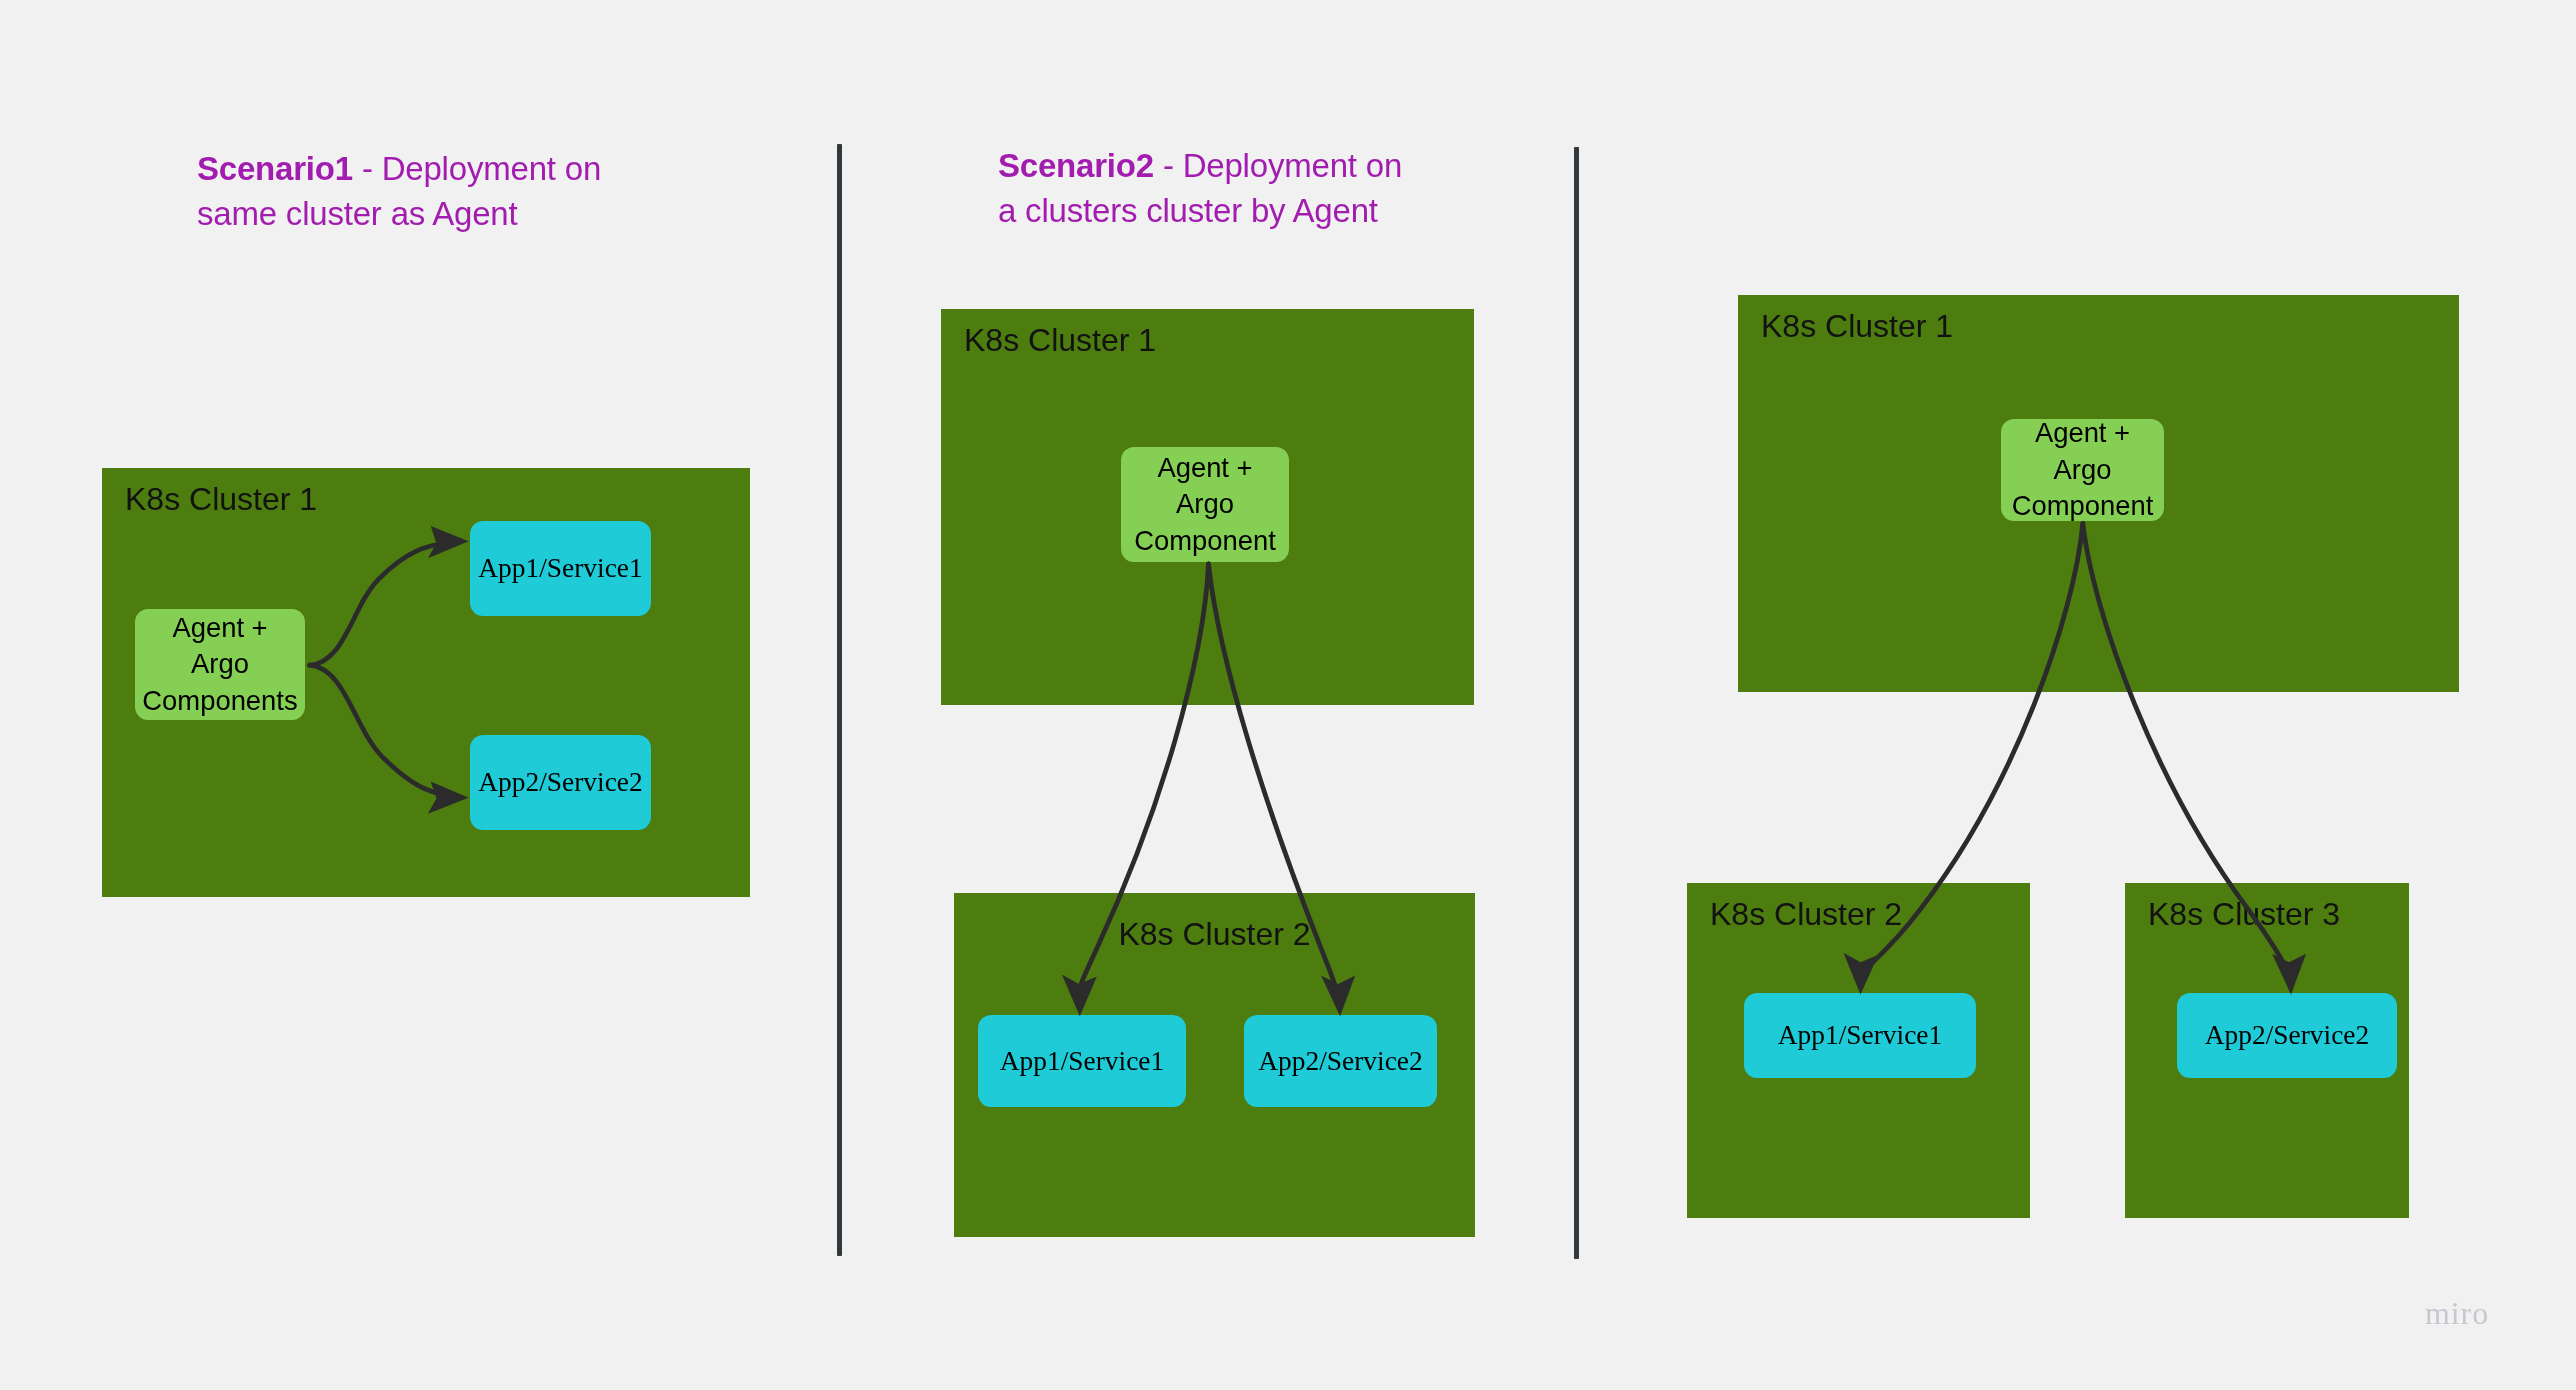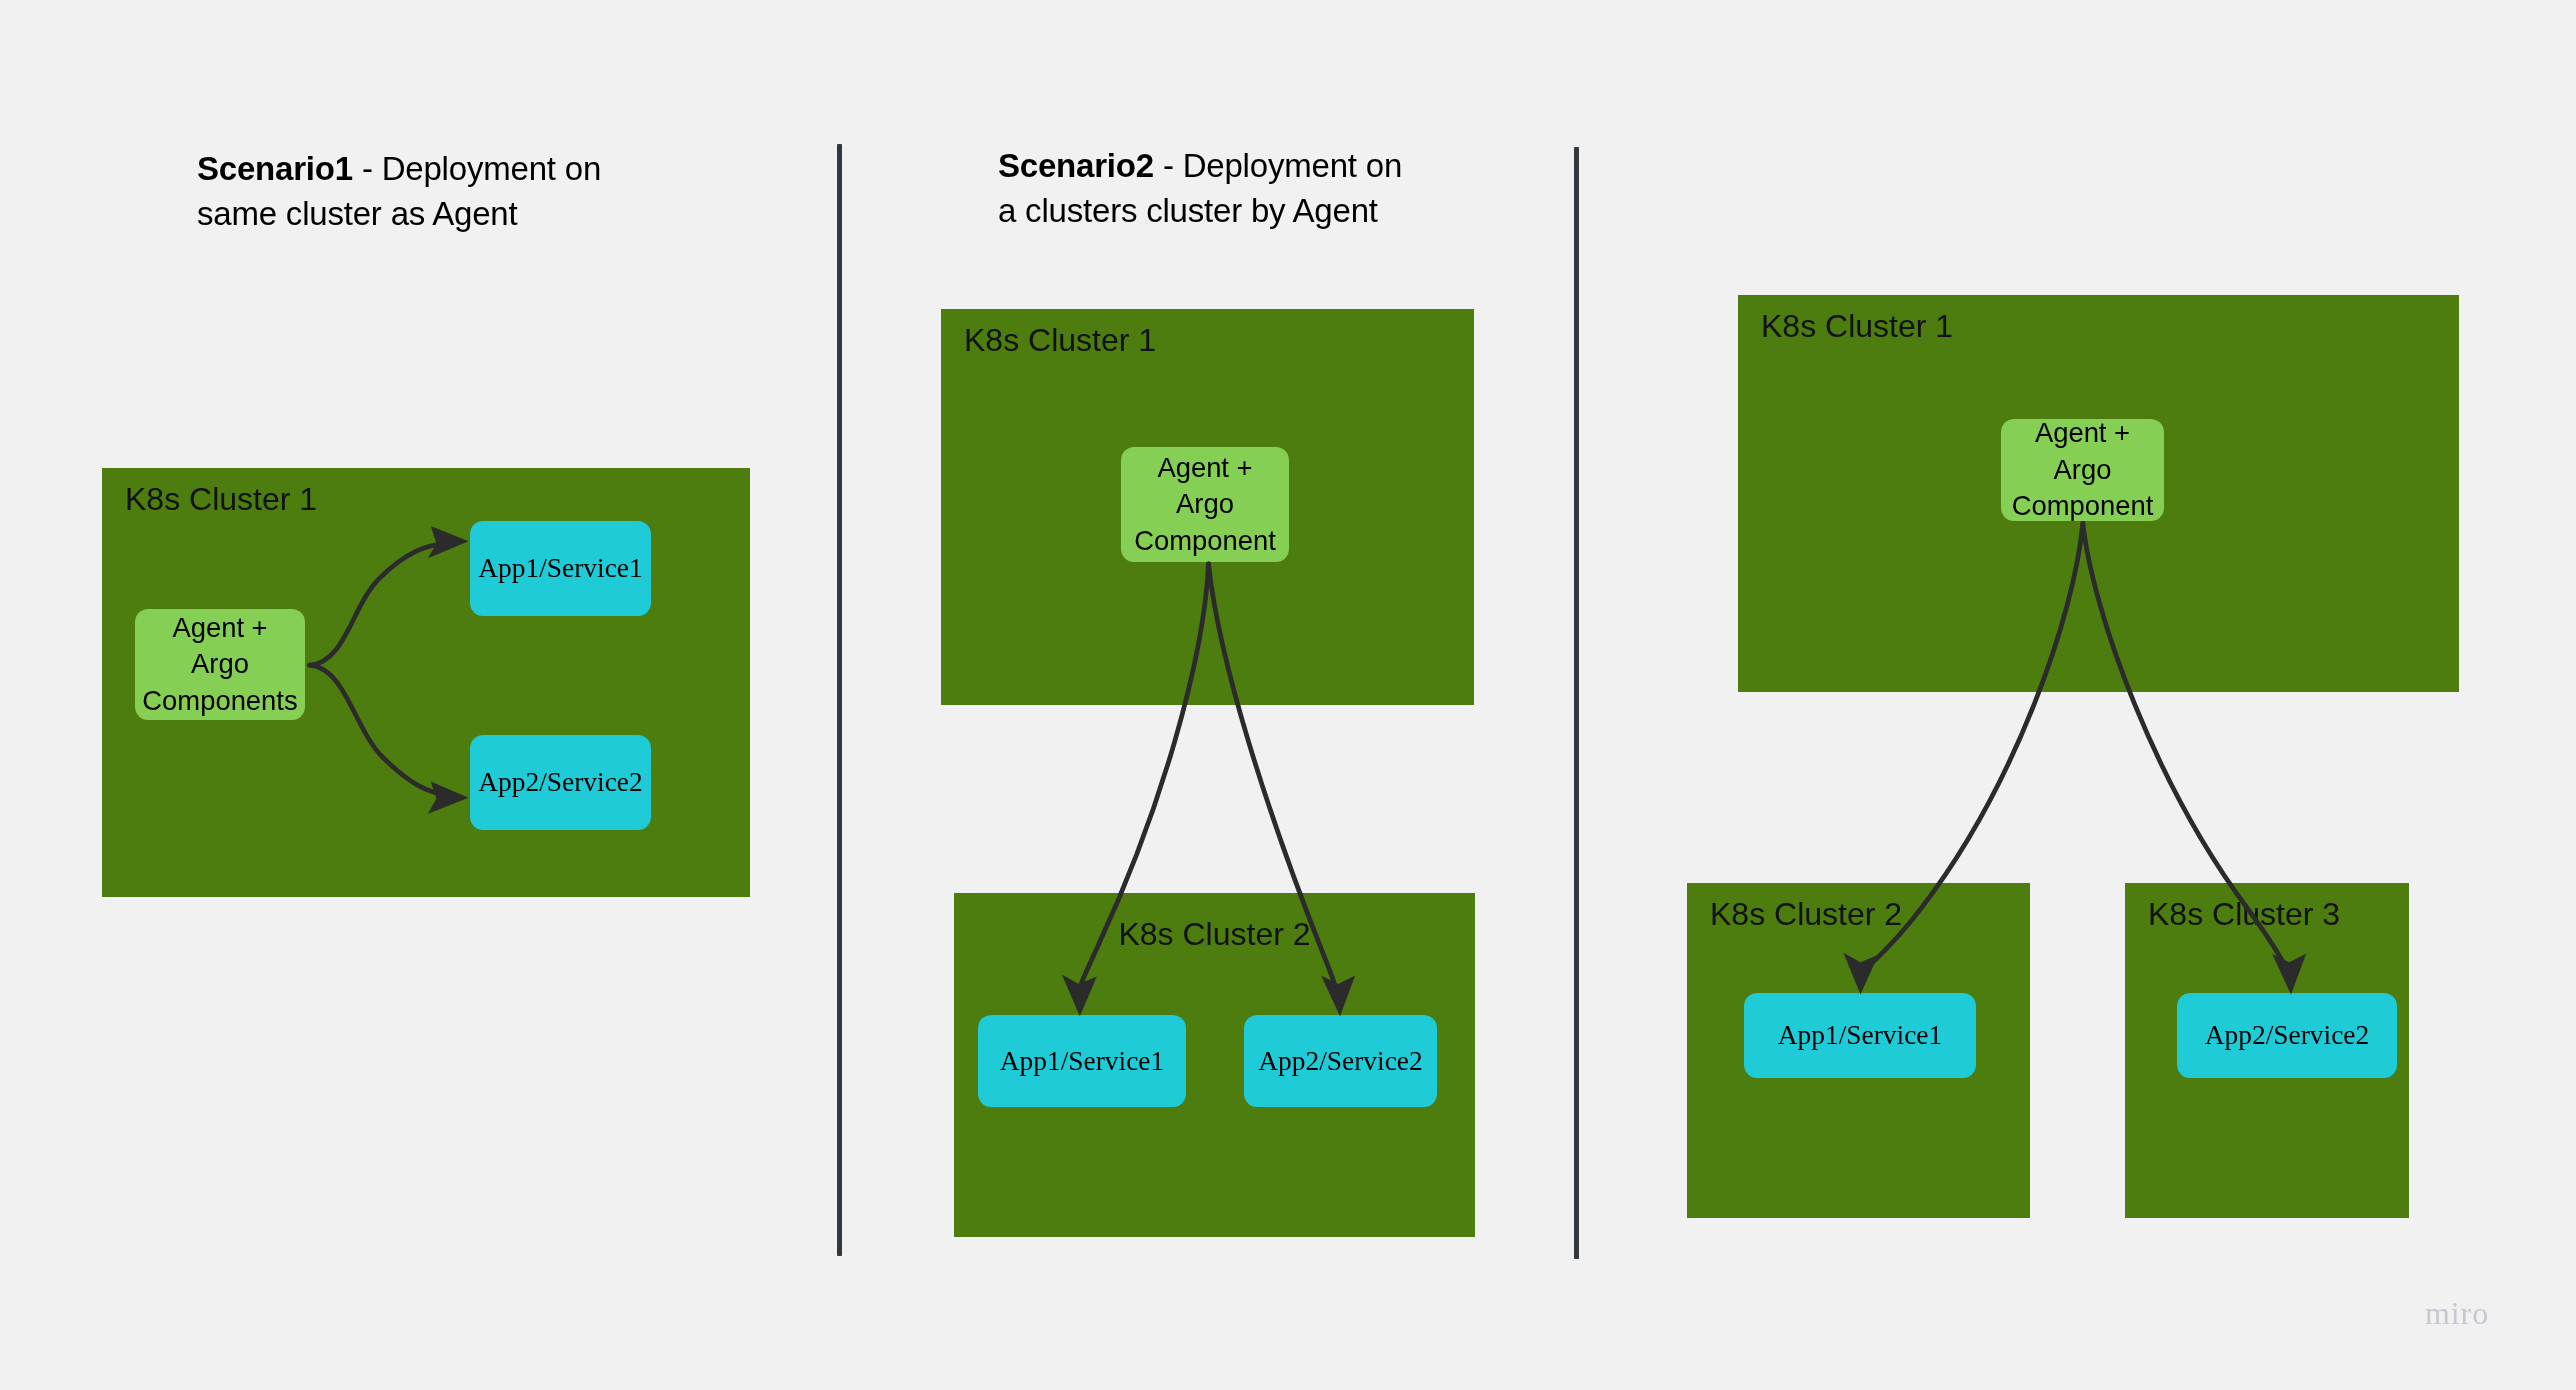--- a/index.html
+++ b/index.html
@@ -20,21 +20,21 @@
     inset: 0;
     width: 2576px;
     height: 1390px;
   }
 
   
   .scenario-title {
     position: absolute;
     font-size: 33px;
     line-height: 1.35;
-    color: #000000;
+    color: #a21caf;
     letter-spacing: -0.2px;
     white-space: pre-line;
   }
   .scenario-title .strong {
     font-weight: bold;
   }
   #title-1 { left: 197px; top: 147px; width: 587px; }
   #title-2 { left: 998px; top: 144px; width: 587px; }
   #title-3 { left: 1782px; top: 144px; width: 662px; }
 

